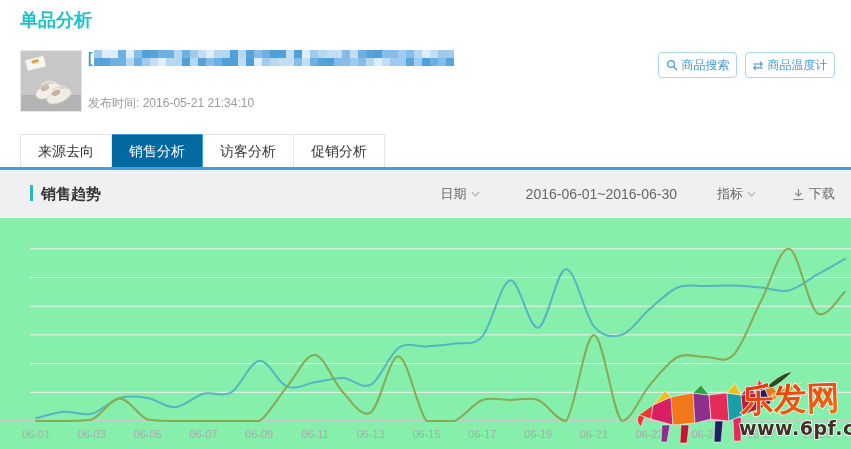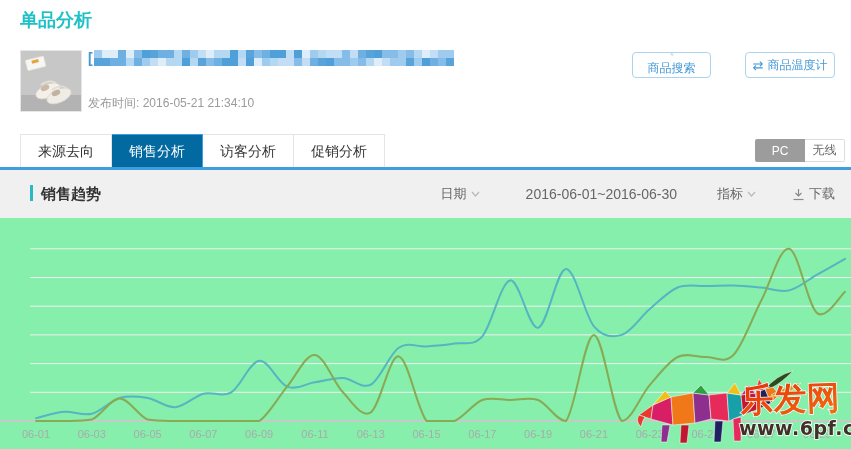--- a/index.html
+++ b/index.html
@@ -18,21 +18,21 @@
   #title-bracket { color:#4795d3; font-weight:bold; font-size:14px; margin-right:1px; }
   #title-mosaic { width:366px; height:16px; display:flex; flex-wrap:wrap; overflow:hidden; }
   #title-mosaic span { width:8px; height:8px; display:block; }
   #publish-row { left:88px; top:95px; font-size:12px; color:#9a9a9a; }
   #publish-row .t { color:#9a9a9a; }
 
   
   .hbtn { display:flex; align-items:center; justify-content:center; gap:4px;
           height:26px; border:1px solid #abd4f1; border-radius:4px; background:#fff;
           color:#4599d6; font-size:12px; cursor:pointer; }
-  #btn-search { left:632px; top:52px; width:79px;flex-direction:column; }
+  #btn-search { left:658px; top:52px; width:79px; }
   #btn-thermo { left:745px; top:52px; width:90px; }
   .swap-glyph { font-size:13px; line-height:1; }
 
   
   #tabbar { left:20px; top:134px; display:flex; height:34px; }
   .tab { height:34px; line-height:33px; padding:0 17px; font-size:14px; color:#333;
          background:#fff; border:1px solid #e4e4e4; border-bottom:none; border-left:none;
          cursor:pointer; }
   .tab:first-child { border-left:1px solid #e4e4e4; }
   .tab.active { background:#0369a1; color:#fff; border-color:#3d9fe0; }
@@ -204,24 +204,20 @@
   </div>
 
   <div class="abs" id="tabbar">
     <div class="tab">来源去向</div>
     <div class="tab active">销售分析</div>
     <div class="tab">访客分析</div>
     <div class="tab">促销分析</div>
   </div>
   <div class="abs" id="tab-underline"></div>
 
-  <div class="abs" id="device-toggle">
-    <div class="seg on">PC</div>
-    <div class="seg off">无线</div>
-  </div>
 
   <div class="abs" id="section-bar">
     <div id="section-title-wrap">
       <div id="section-accent"></div>
       <div id="section-title">销售趋势</div>
     </div>
     <div id="section-controls">
       <div class="ctrl">
         <span>日期</span>
         <svg class="chev" viewBox="0 0 9 6">

